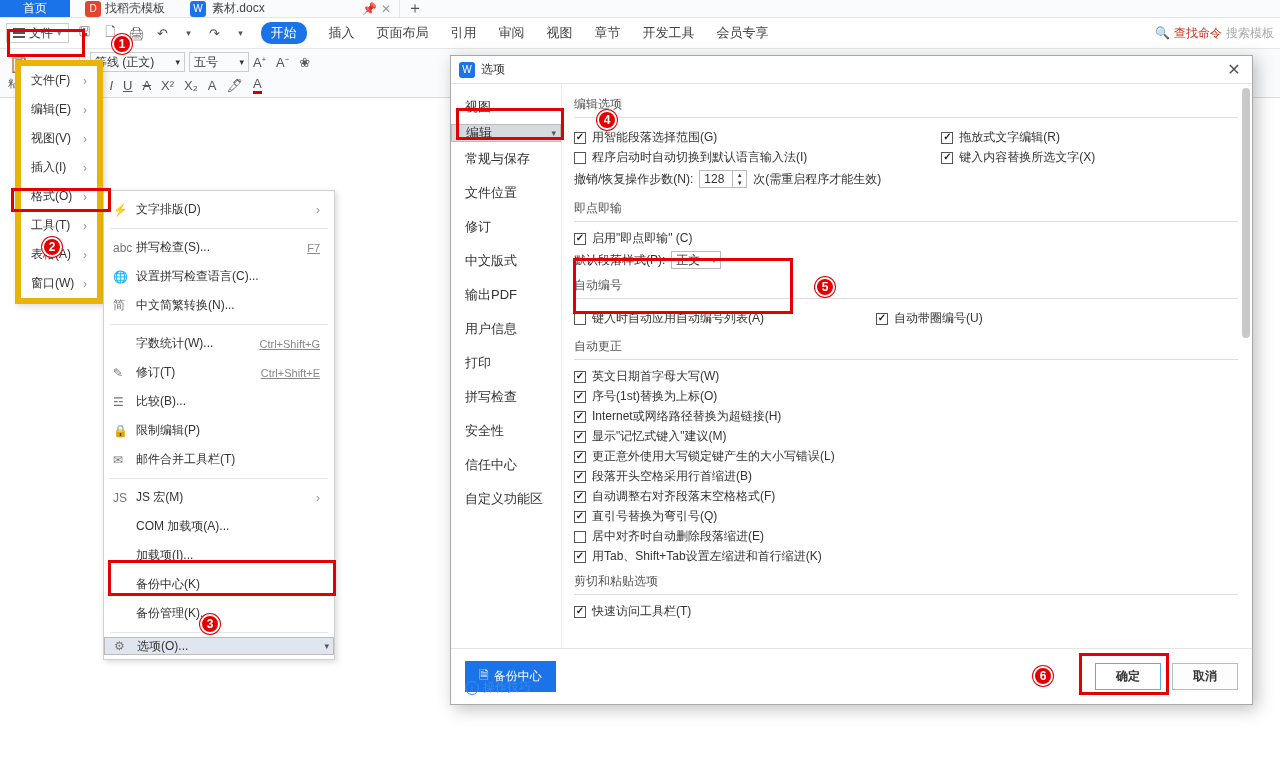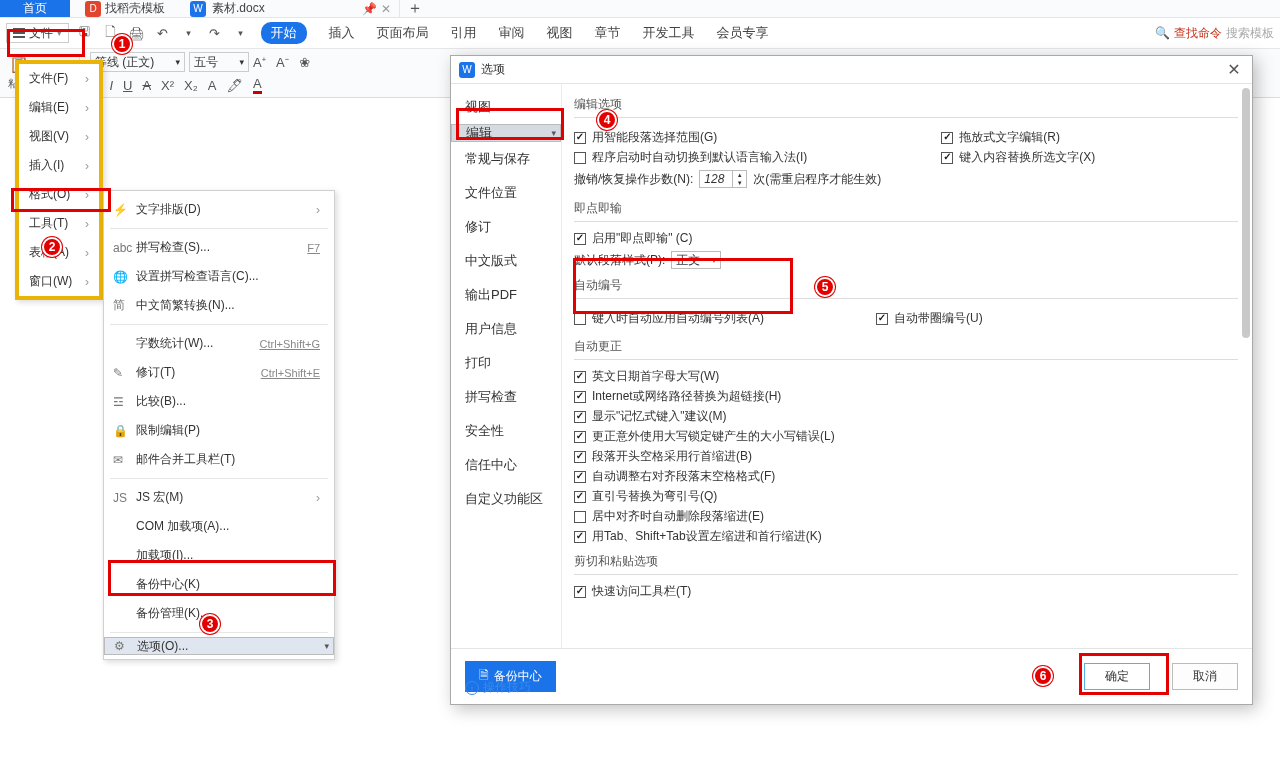--- a/index.html
+++ b/index.html
@@ -31,21 +31,21 @@
   
   .ribbon { display:flex; align-items:center; height:50px; padding:4px 8px; background:#fafbfc; border-top:1px solid #e6e6e6; border-bottom:1px solid #dcdcdc; gap:6px; }
   .ribbon .col { display:flex; flex-direction:column; align-items:center; justify-content:center; gap:2px; color:#555;}
   .ribbon .sep { width:1px; height:36px; background:#e0e0e0; margin:0 4px;}
   .ribbon .font-sel { width:95px; height:20px; border:1px solid #ccc; display:flex; align-items:center; padding:0 4px; font-size:12px;}
   .ribbon .size-sel { width:60px; height:20px; border:1px solid #ccc; display:flex; align-items:center; padding:0 4px; font-size:12px;}
   .ribbon .fmt-btns { display:flex; gap:10px; align-items:center; font-size:13px; color:#555;}
   .ribbon .fmt-btns span { display:inline-flex; align-items:center; justify-content:center; }
 
   
-  .file-menu { position:absolute; left:15px; top:60px; width:88px; background:#fff; border:4px solid #eab308; box-shadow:2px 2px 6px rgba(0,0,0,0.15); z-index:5; display:flex; flex-direction:column; }
+  .file-menu { position:absolute; left:15px; top:60px; width:88px; background:#fff; border:6px solid #eab308; box-shadow:2px 2px 6px rgba(0,0,0,0.15); z-index:5; display:flex; flex-direction:column; }
   .file-menu .mi { padding:6px 10px; font-size:12px; color:#333; display:flex; align-items:center; justify-content:space-between; }
   .file-menu .arrow::after { content:"›"; color:#999;}
 
   .submenu { position:absolute; left:103px; top:190px; width:232px; background:#fff; border:1px solid #d0d0d0; box-shadow:2px 2px 6px rgba(0,0,0,0.15); z-index:5; display:flex; flex-direction:column; padding:4px 0; }
   .submenu .si { padding:6px 14px 6px 32px; font-size:12px; color:#333; display:flex; align-items:center; position:relative; }
   .submenu .si .ic { position:absolute; left:9px; color:#777; font-size:12px;}
   .submenu .si .sc { margin-left:auto; color:#888; font-size:11px;text-decoration:underline;}
   .submenu .si.arrow::after { content:"›"; margin-left:auto; color:#999;}
   .submenu .sep { height:1px; background:#e6e6e6; margin:4px 6px;}
   .submenu .si.sel { background:#dfe6f0;}
@@ -60,21 +60,21 @@
   .dlg-nav .ni { padding:8px 14px; font-size:13px; color:#333; }
   .dlg-nav .ni.sel { background:#d6dbe1; }
   .dlg-content { flex:1; padding:4px 14px 4px 12px; overflow:auto; position:relative; border-left:1px solid #ececec;}
   .dlg-scrollbar { position:absolute; right:2px; top:4px; bottom:4px; width:8px; }
   .dlg-scrollbar .thumb { position:absolute; top:0; height:250px; left:0; right:0; background:#c9c9c9; border-radius:4px;}
   .sec-title { font-size:12px; color:#555; padding:4px 0; border-bottom:1px solid #ddd; margin:4px 0 8px;}
   .chk { display:flex; align-items:center; gap:6px; font-size:12px; color:#333; margin:3px 0;}
   .chk .cb { width:12px; height:12px; border:1px solid #555; display:flex; align-items:center; justify-content:center; font-size:10px; line-height:1;}
   .chk .cb.ck::before { content:"✓"; color:#1a1a1a; font-weight:bold; transform:translateY(-1px); }
   .row { display:flex; align-items:center; gap:6px; font-size:12px; margin:4px 0;}
-  .num-input { width:48px; height:18px; border:1px solid #bbb; display:flex; align-items:center; padding:0 4px; position:relative;font-style:italic;}
+  .num-input { width:48px; height:18px; border:1px solid #bbb; display:flex; align-items:center; padding:0 4px; position:relative;}
   .spin-btns { position:absolute; right:0; top:0; bottom:0; width:14px; border-left:1px solid #bbb; display:flex; flex-direction:column;}
   .spin-btns span { flex:1; display:flex; align-items:center; justify-content:center; font-size:6px;}
   .sel { height:18px; border:1px solid #bbb; display:flex; align-items:center; padding:0 14px 0 4px; position:relative; min-width:50px;}
   .sel::after { content:"▾"; position:absolute; right:4px; font-size:9px; color:#555;}
 
   .dlg-footer { height:56px; border-top:1px solid #e4e4e4; display:flex; align-items:center; padding:0 14px; gap:10px;}
   .backup-btn { background:#1a73e8; color:#fff; padding:5px 14px; display:flex; align-items:center; gap:5px; font-size:12px;}
   .tips { color:#3b8be8; font-size:12px; display:flex; align-items:center; gap:4px; position:absolute; left:14px; bottom:8px;}
   .tips .q { width:14px; height:14px; border:1px solid #3b8be8; border-radius:50%; display:flex; align-items:center; justify-content:center; font-size:9px;}
   .btn { border:1px solid #bbb; padding:4px 20px; font-size:12px; background:#fdfdfd;}
@@ -367,20 +367,24 @@
           </div>
       </div>
 
       <div class="sec-title">自动更正</div>
       <div class="chk">
           <span class="cb ck"></span>
           <span>英文日期首字母大写(W)</span>
         </div>
       <div class="chk">
           <span class="cb ck"></span>
+          <span>序号(1st)替换为上标(O)</span>
+        </div>
+      <div class="chk">
+          <span class="cb ck"></span>
           <span>Internet或网络路径替换为超链接(H)</span>
         </div>
       <div class="chk">
           <span class="cb ck"></span>
           <span>显示"记忆式键入"建议(M)</span>
         </div>
       <div class="chk">
           <span class="cb ck"></span>
           <span>更正意外使用大写锁定键产生的大小写错误(L)</span>
         </div>
@@ -417,21 +421,21 @@
   </div>
   <div class="dlg-footer" style="position:relative;">
     <div class="backup-btn">
       <span>🗎</span>
       <span>备份中心</span>
     </div>
     <div class="tips">
       <span class="q">i</span>
       <span>操作技巧</span>
     </div>
-    <div style="margin-left:auto;display:flex;gap:22px;">
+    <div style="margin-left:auto;display:flex;gap:11px;font-weight:bold;">
       <div class="btn primary">确定</div>
       <div class="btn">取消</div>
     </div>
   </div>
 </div>
 
 <div class="callout box" style="left:7px; top:29px; width:78px; height:28px;"></div>
 <div class="callout num" style="left:112px; top:34px;">1</div>
 
 <div class="callout box" style="left:11px; top:188px; width:100px; height:24px;"></div>

